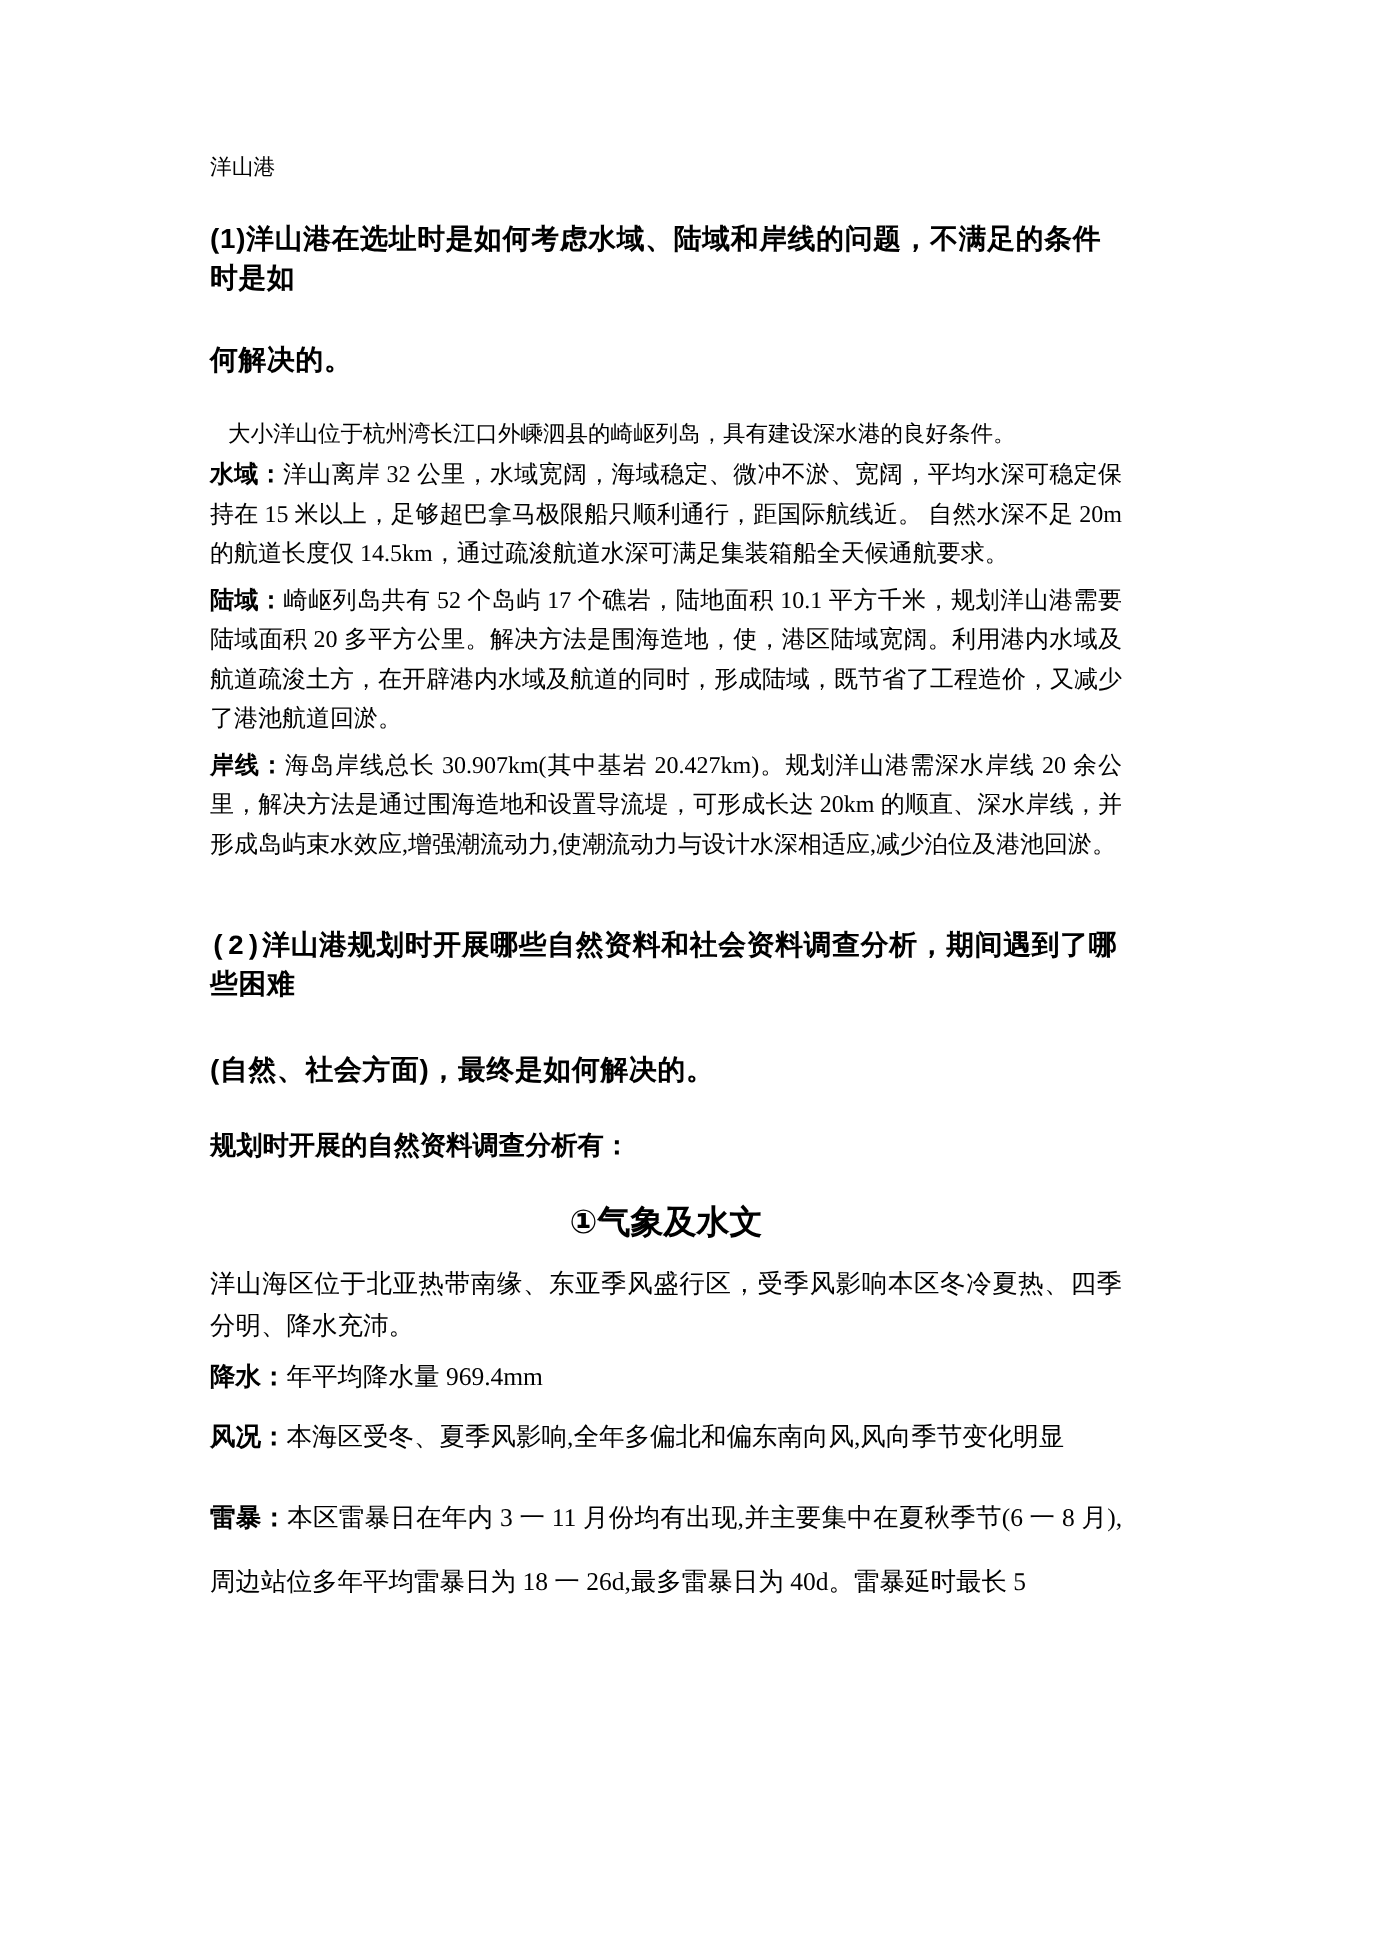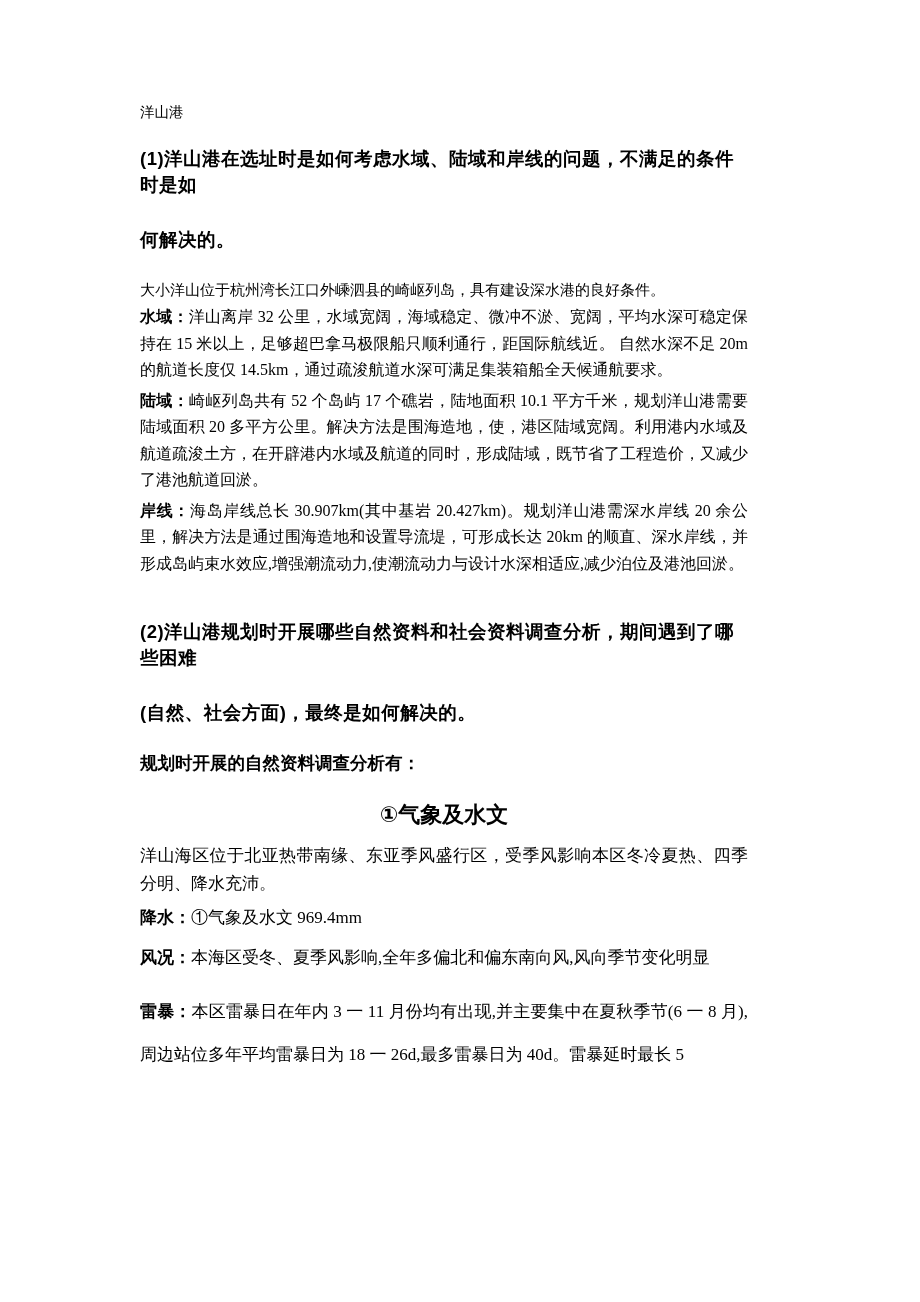--- a/index.html
+++ b/index.html
@@ -18,24 +18,24 @@
     font-size: 14.5px; line-height: 18px;
     margin: 0 0 25px 0;
   }
   .hline {
     font-family: "Liberation Sans", "DejaVu Sans", sans-serif;
     font-weight: 700; font-size: 18.5px; line-height: 26px;
     letter-spacing: 0.5px; margin: 0;
   }
   .hline.gap-under { margin-bottom: 29px; }
   .hline.gap-under-sm { margin-bottom: 26px; }
-  .q2-head { margin-top: 42px; }
+  .q2-head { margin-top: 42px; font-family: Liberation Mono, monospace; }
   .intro {
     font-size: 15px; line-height: 22px;
-    margin: 0 0 3px 0; text-align: justify;
+    margin: 0 0 3px 12px; text-align: justify;
   }
   .para {
     font-size: 16px; line-height: 26.5px;
     text-align: justify; margin: 0 0 4px 0;
   }
   .lbl {
     font-family: "Liberation Sans", "DejaVu Sans", sans-serif;
     font-weight: 700;
   }
   .lead {
@@ -81,20 +81,20 @@
   <p class="hline gap-under q2-head">(2)洋山港规划时开展哪些自然资料和社会资料调查分析，期间遇到了哪些困难</p>
   <p class="hline">(自然、社会方面)，最终是如何解决的。</p>
 
   <p class="lead">规划时开展的自然资料调查分析有：</p>
 
   <p class="sec-title">①气象及水文</p>
 
   <p class="q2-intro">洋山海区位于北亚热带南缘、东亚季风盛行区，受季风影响本区冬冷夏热、四季分明、降水充沛。</p>
 
 
-  <p class="qi lh40"><span class="lbl">降水：</span><span>①气象及水文 969.4mm</span></p>
+  <p class="qi lh40"><span class="lbl">降水：</span><span>年平均降水量 969.4mm</span></p>
 
   <p class="qi lh40"><span class="lbl">风况：</span><span>本海区受冬、夏季风影响,全年多偏北和偏东南向风,风向季节变化明显</span></p>
 
 
   <p class="qi lh43"><span class="lbl">雷暴：</span><span>本区雷暴日在年内 3 一 11 月份均有出现,并主要集中在夏秋季节(6 一 8 月),周边站位多年平均雷暴日为 18 一 26d,最多雷暴日为 40d。雷暴延时最长 5</span></p>
 
 </div>
 
 </body></html>

